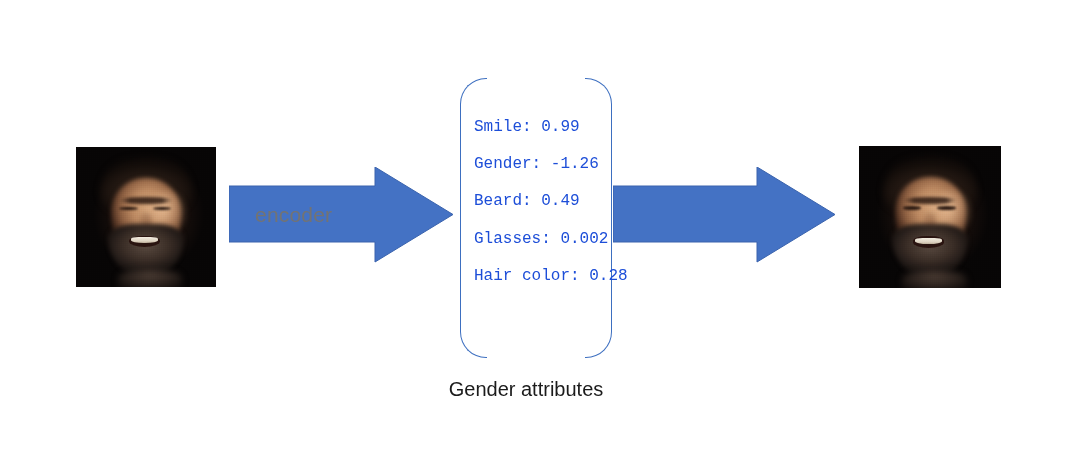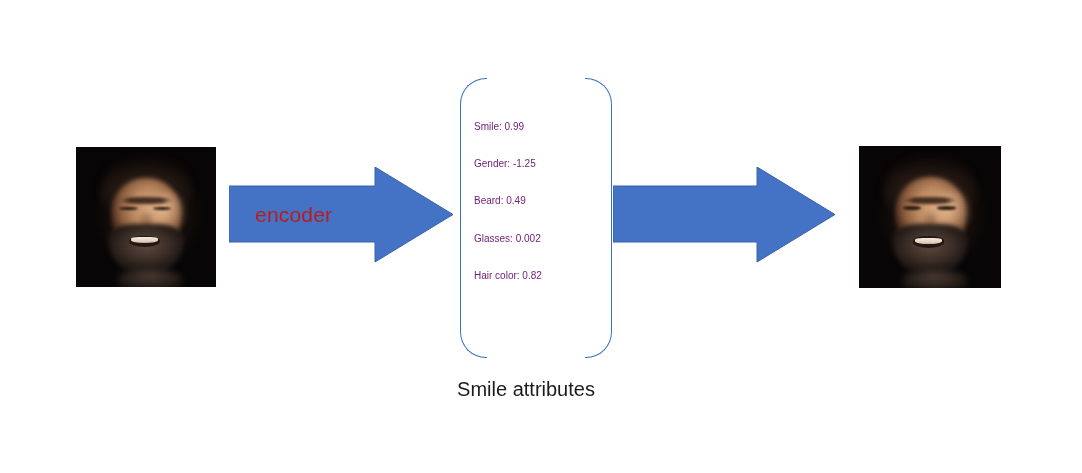--- a/index.html
+++ b/index.html
@@ -166,21 +166,21 @@
   
   .arrow {
     position: absolute;
   }
   .arrow svg { display: block; }
   .arrow .label {
     position: absolute;
     top: 0;
     left: 0;
     width: 100%;
-    color: #b91c1c;
+    color: #737373;
     font-size: 21px;
     letter-spacing: 0.2px;
     white-space: nowrap;
     user-select: none;
   }
 
   
   #latent-block {
     position: absolute;
     left: 460px;
@@ -208,27 +208,28 @@
   }
   #attr-list {
     position: absolute;
     left: 14px;
     top: 30px;
     width: 140px;
     display: flex;
     flex-direction: column;
   }
   #attr-list .attr-row {
-    font-size: 10px;
-    color: #701a75;
+    font-size: 16px;
+    color: #1d4ed8;
     line-height: 1;
     height: 37.4px;
     display: flex;
     align-items: center;
     white-space: nowrap;
+    font-family: Liberation Mono, monospace;
   }
 
   #latent-caption {
     position: absolute;
     left: 0;
     top: 378px;
     width: 1082px;
     text-align: center;
     font-size: 20px;
     color: #1b1b1b;
@@ -266,24 +267,24 @@
     </svg>
     <div class="label" style="top:36px; padding-left:26px;">encoder</div>
   </div>
 
   <div id="latent-block">
     <div class="bracket left"></div>
     <div class="bracket right"></div>
 
     <div id="attr-list">
       <div class="attr-row">Smile: 0.99</div>
-      <div class="attr-row">Gender: -1.25</div>
+      <div class="attr-row">Gender: -1.26</div>
       <div class="attr-row">Beard: 0.49</div>
       <div class="attr-row">Glasses: 0.002</div>
-      <div class="attr-row">Hair color: 0.82</div>
+      <div class="attr-row">Hair color: 0.28</div>
     </div>
   </div>
 
   <div class="arrow" id="decoder-arrow" style="left:613px; top:167px; width:223px; height:96px;">
     <svg width="223" height="96" viewBox="0 0 223 96">
       <polygon points="0,19 144,19 144,0 222,47.5 144,95 144,75 0,75" fill="#4472C4" stroke="#3a63ad" stroke-width="1"></polygon>
     </svg>
   </div>
 
   <div class="face" id="output-face" style="left:859px; top:146px; width:142px; height:142px;">
@@ -297,16 +298,16 @@
       <div class="f-nose"></div>
       <div class="f-beard"></div>
       <div class="f-mouth"></div>
       <div class="f-teeth"></div>
       <div class="f-collar"></div>
       <div class="f-grain"></div>
     </div>
   </div>
 
   <div id="latent-caption">
-    <span>Smile attributes</span>
+    <span>Gender attributes</span>
   </div>
 
 </div>
 
 </body></html>

